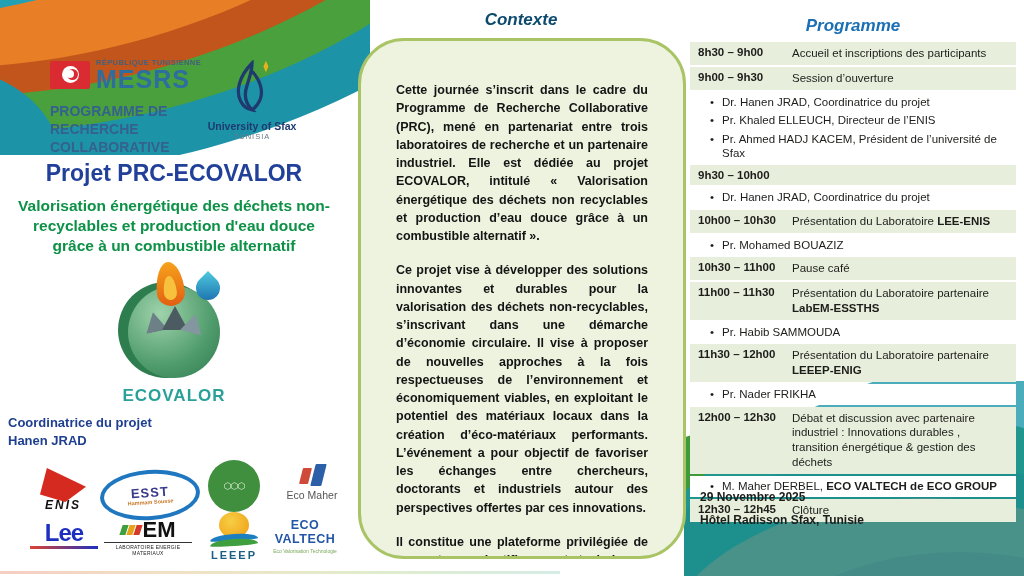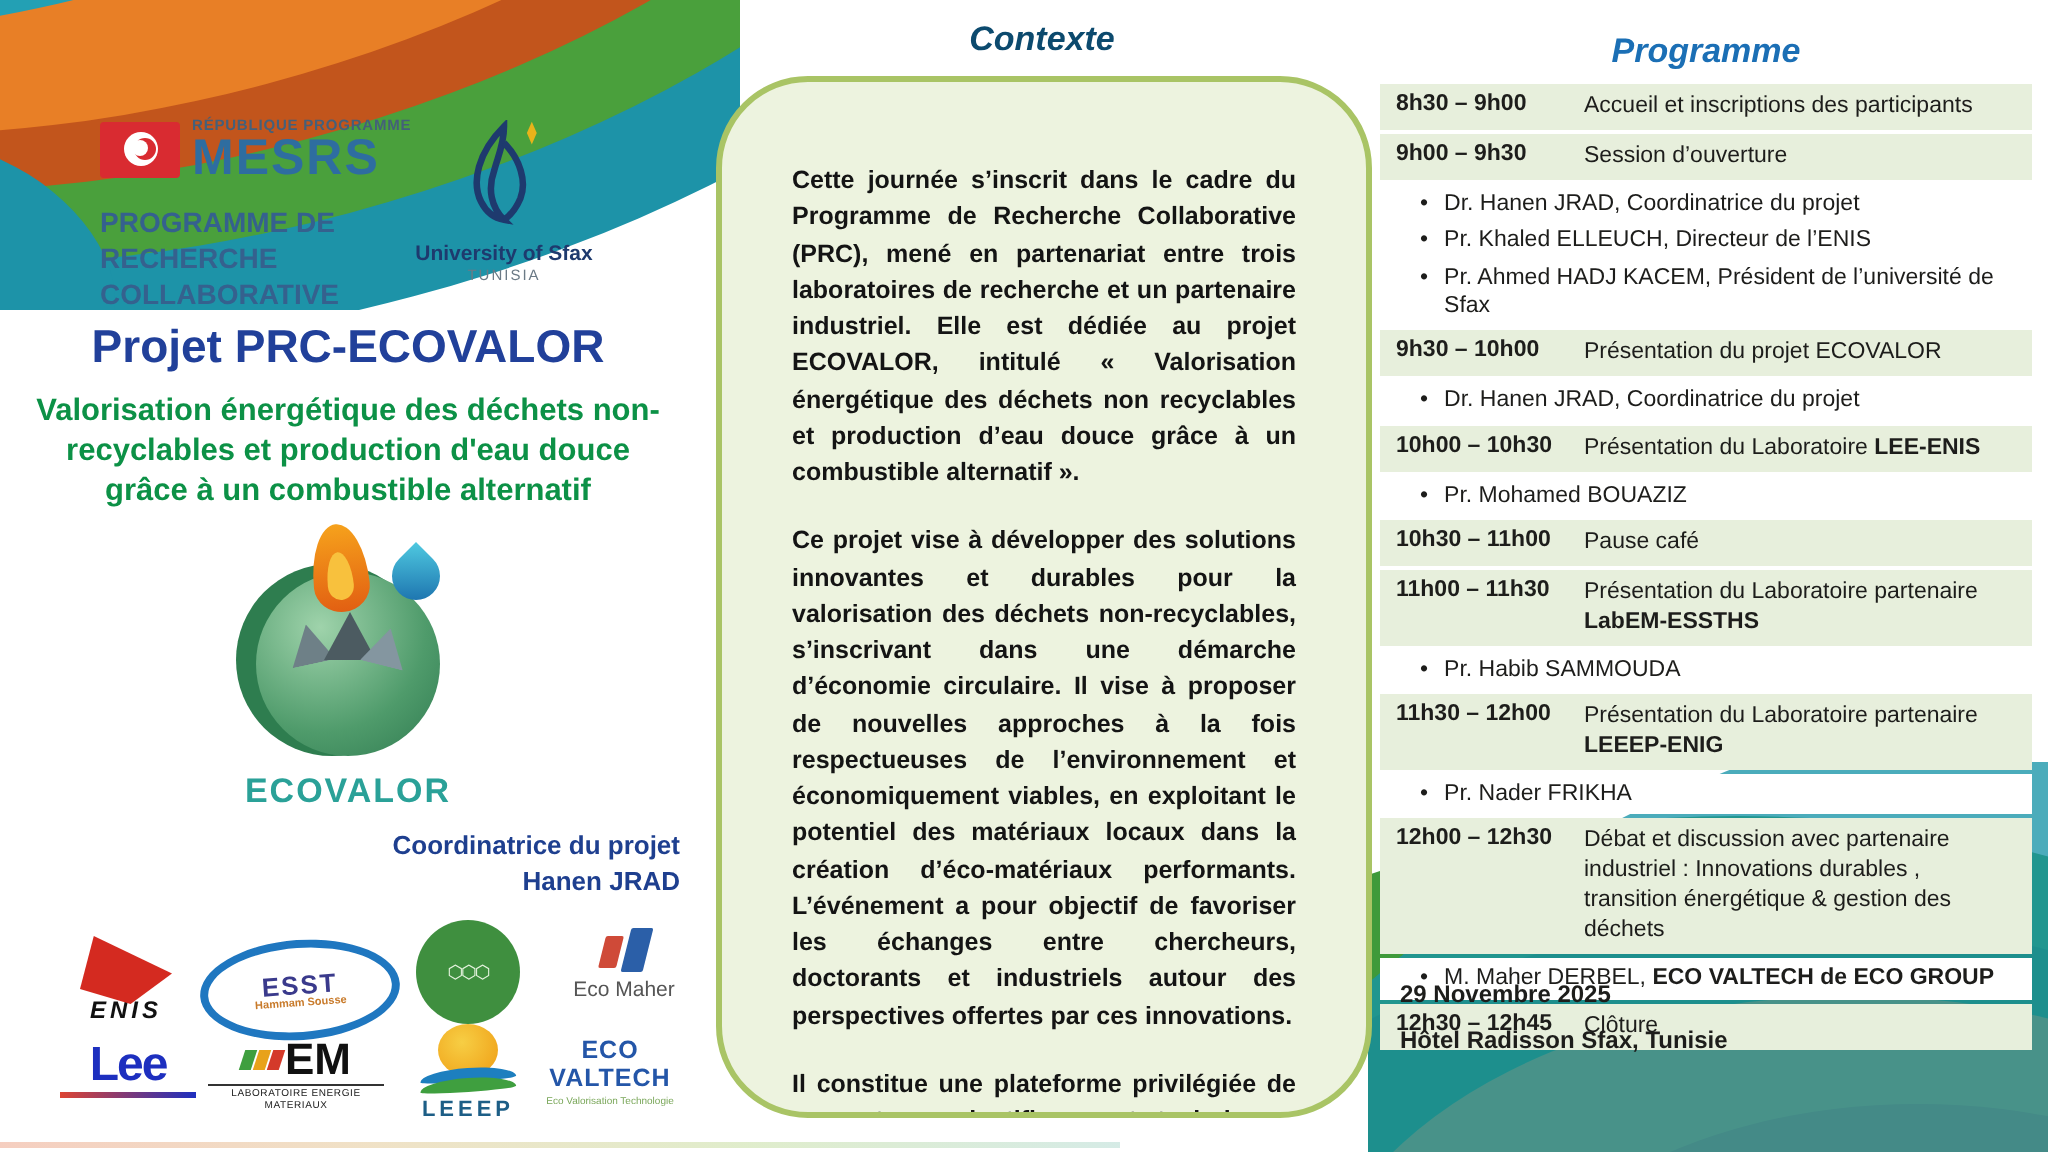--- a/index.html
+++ b/index.html
@@ -56,21 +56,21 @@
   .em-flame{position:absolute;left:38px;top:-6px;width:28px;height:44px;
     background:linear-gradient(180deg,#f6a21c,#e25f12);
     border-radius:50% 50% 50% 50%/70% 70% 30% 30%;transform:rotate(-6deg);}
   .em-flame-in{position:absolute;left:7px;top:14px;width:13px;height:24px;
     background:#f8c13d;border-radius:50% 50% 50% 50%/70% 70% 30% 30%;}
   .em-drop{position:absolute;left:78px;top:8px;width:24px;height:24px;
     background:linear-gradient(135deg,#4fc9e0,#1668a8);
     border-radius:0 50% 50% 50%;transform:rotate(45deg);}
   .ecovalor-label{position:absolute;left:8px;top:386px;width:332px;text-align:center;
     font-size:17px;font-weight:bold;color:#2aa198;letter-spacing:1px;}
-  .coordinator{position:absolute;left:8px;top:414px;width:332px;text-align:right;
+  .coordinator{position:absolute;left:8px;top:414px;width:332px;text-align:left;
     font-size:13px;font-weight:bold;color:#1e3f8f;line-height:1.35;}
   
   .partners{position:absolute;left:0;top:456px;width:348px;height:115px;}
   .p-item{position:absolute;text-align:center;}
   .enis{left:32px;top:12px;width:62px;}
   .enis-shape{width:46px;height:34px;margin:0 auto;background:#d42a20;
     clip-path:polygon(15% 0,100% 55%,55% 100%,0 78%);filter:drop-shadow(1px 1px 0 #111);}
   .enis-label{font-size:12px;font-weight:bold;font-style:italic;color:#111;letter-spacing:2px;margin-top:-4px;}
   .esst{left:100px;top:14px;width:92px;height:42px;border:4px solid #1f77c0;border-radius:50%;
     background:#fff;display:flex;flex-direction:column;align-items:center;justify-content:center;transform:rotate(-4deg);}
@@ -145,21 +145,21 @@
 <div class="left-panel">
 
   <div class="mesrs-block">
     <div class="mesrs-top">
       <div class="flag">
         <div class="c1"></div>
           <div class="c2"></div>
           <div class="c3"></div>
       </div>
       <div>
-        <div class="rt-small">RÉPUBLIQUE PROGRAMME</div>
+        <div class="rt-small">RÉPUBLIQUE TUNISIENNE</div>
         <div class="mesrs-acronym">MESRS</div>
       </div>
     </div>
     <div class="prog-label">PROGRAMME DE RECHERCHE COLLABORATIVE</div>
   </div>
 
   <div class="univ-block">
     <svg width="50" height="54" viewBox="0 0 60 66">
       <path d="M30 4 C14 20 10 38 16 50 C19 56 24 60 30 61 C22 53 20 42 24 31 C26 23 30 15 30 4 Z" fill="none" stroke="#1e3a6e" stroke-width="4"></path>
       <path d="M30 14 C40 24 44 38 40 48 C37 55 33 59 30 61" fill="none" stroke="#1e3a6e" stroke-width="4"></path>
@@ -263,21 +263,20 @@
         <span class="bullet">•</span>
         <span>Pr. Khaled ELLEUCH, Directeur de l’ENIS</span>
       </div>
       <div class="speaker">
         <span class="bullet">•</span>
         <span>Pr. Ahmed HADJ KACEM, Président de l’université de Sfax</span>
       </div>
     </div>
     <div class="session">
       <div class="time">9h30 – 10h00</div>
-      <div class="desc">Présentation du projet ECOVALOR</div>
     </div>
     <div class="speakers">
       <div class="speaker">
         <span class="bullet">•</span>
         <span>Dr. Hanen JRAD, Coordinatrice du projet</span>
       </div>
     </div>
     <div class="session">
       <div class="time">10h00 – 10h30</div>
       <div class="desc">Présentation du Laboratoire <b>LEE-ENIS</b></div>

